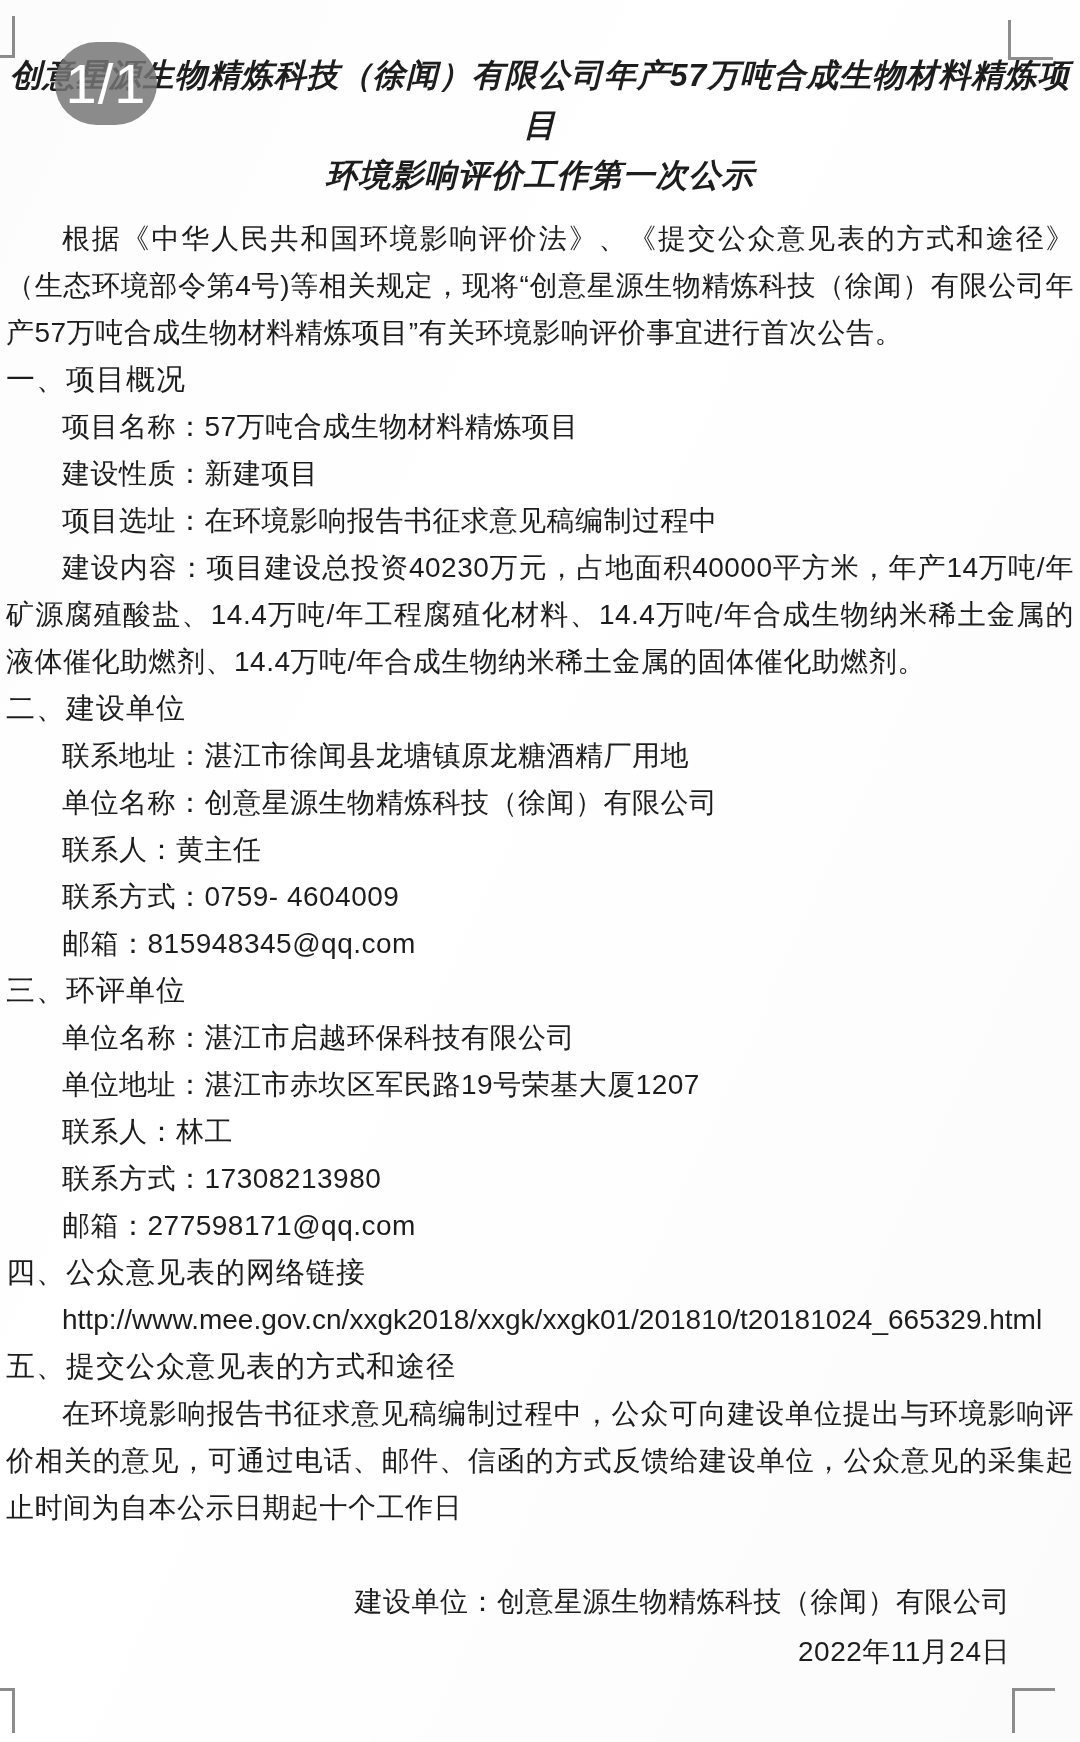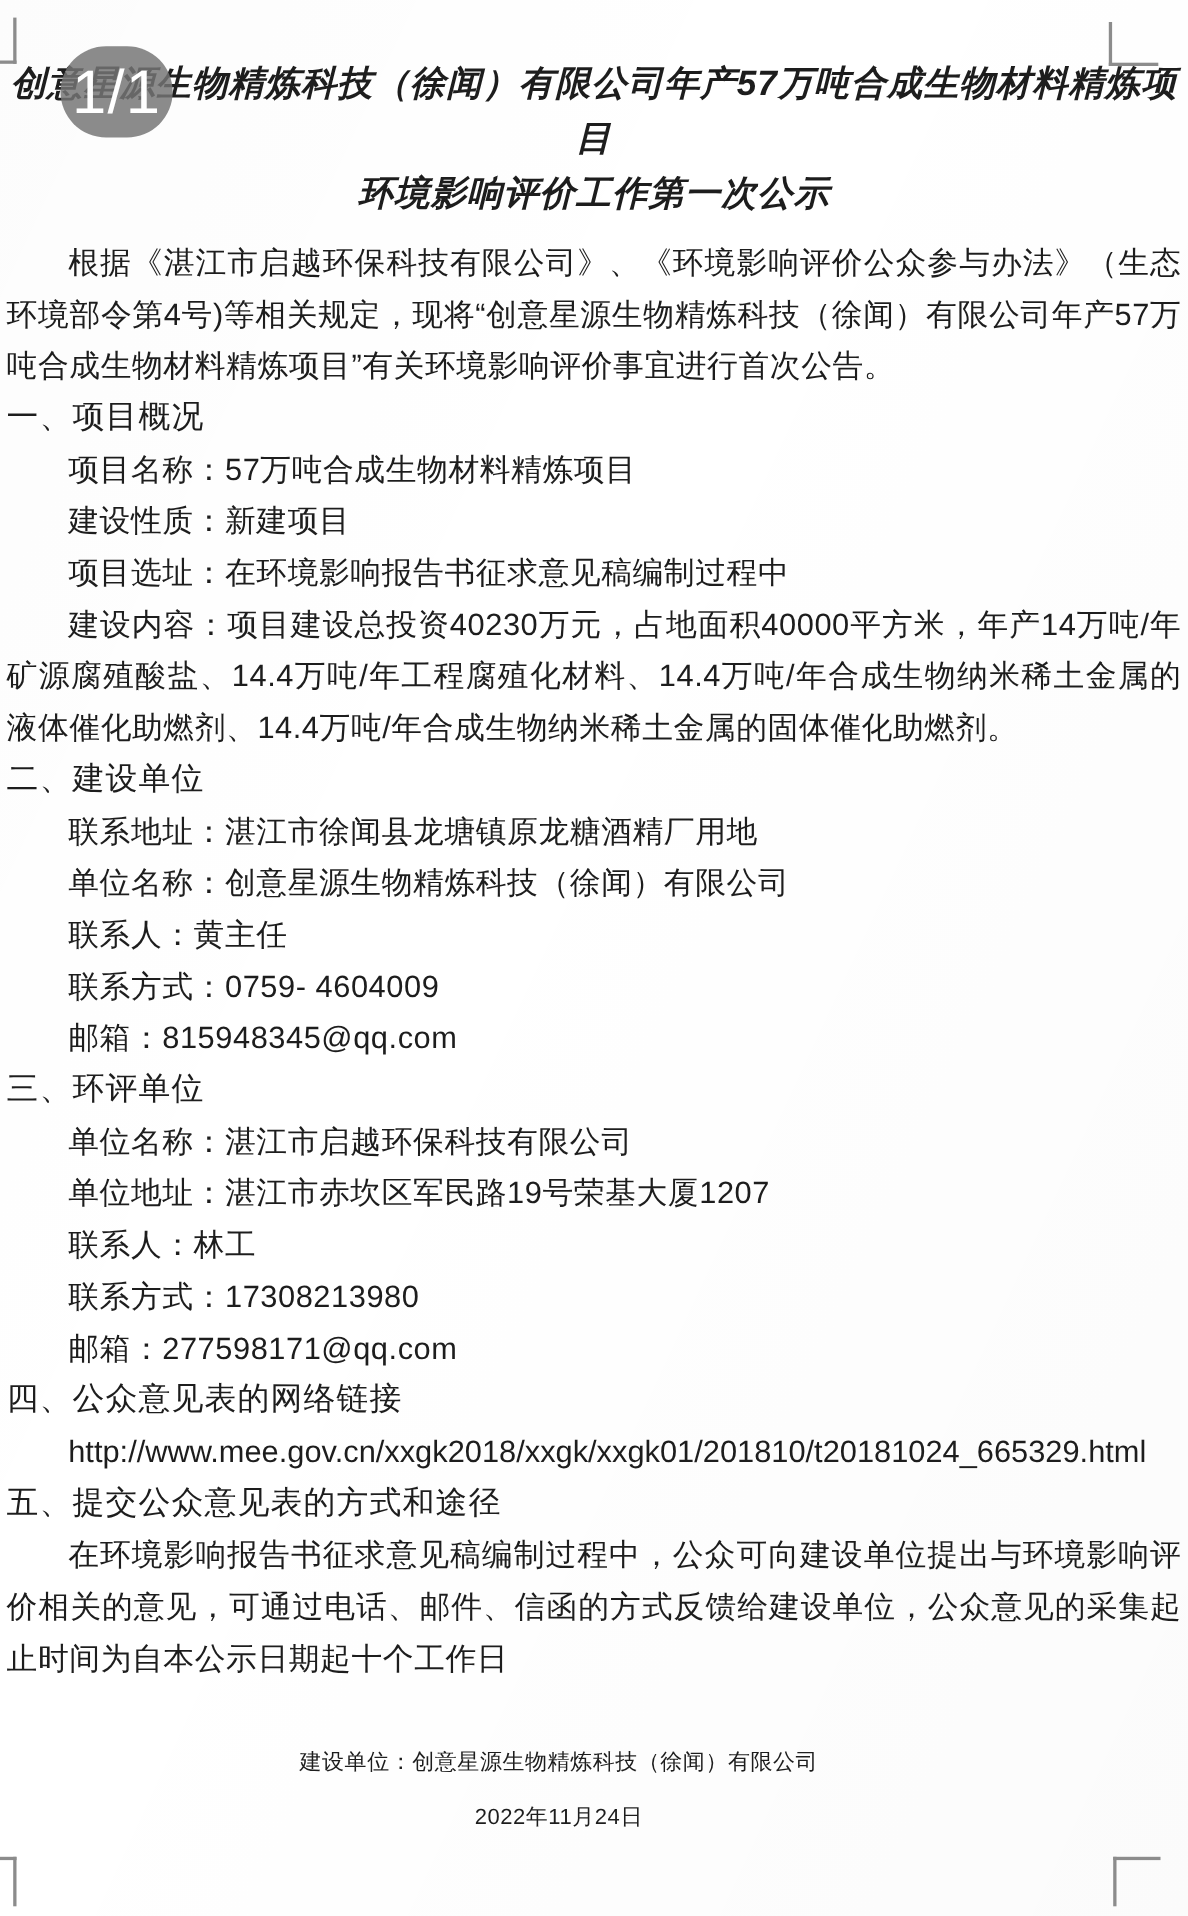--- a/index.html
+++ b/index.html
@@ -71,23 +71,23 @@
   }
   .doc-body .heading {
     font-size: 29px;
     font-weight: 400;
     letter-spacing: 1px;
     line-height: 47px;
   }
 
   .footer {
     margin-top: 46px;
-    font-size: 20px;
+    font-size: 28px;
     line-height: 50px;
-    text-align: center;
+    text-align: right;
     padding-right: 64px;
     letter-spacing: 0.5px;
   }
 </style>
 </head>
 <body>
 
 <div class="page">
 
   <div class="corner tl"></div>
@@ -101,21 +101,21 @@
 
   <div class="content">
 
     <h1 class="title-block" style="margin:50px 0 0 0;">
       <div>创意星源生物精炼科技（徐闻）有限公司年产57万吨合成生物材料精炼项目</div>
       <div>环境影响评价工作第一次公示</div>
     </h1>
 
     <div class="doc-body">
 
-    <p class="paragraph">根据《湛江市启越环保科技有限公司》、《环境影响评价公众参与办法》（生态环境部令第4号)等相关规定，现将“创意星源生物精炼科技（徐闻）有限公司年产57万吨合成生物材料精炼项目”有关环境影响评价事宜进行首次公告。</p>
+    <p class="paragraph">根据《中华人民共和国环境影响评价法》、《提交公众意见表的方式和途径》（生态环境部令第4号)等相关规定，现将“创意星源生物精炼科技（徐闻）有限公司年产57万吨合成生物材料精炼项目”有关环境影响评价事宜进行首次公告。</p>
         <h2 class="heading">一、项目概况</h2>
         <p class="paragraph">项目名称：57万吨合成生物材料精炼项目</p>
         <p class="paragraph">建设性质：新建项目</p>
         <p class="paragraph">项目选址：在环境影响报告书征求意见稿编制过程中</p>
         <p class="paragraph">建设内容：项目建设总投资40230万元，占地面积40000平方米，年产14万吨/年矿源腐殖酸盐、14.4万吨/年工程腐殖化材料、14.4万吨/年合成生物纳米稀土金属的液体催化助燃剂、14.4万吨/年合成生物纳米稀土金属的固体催化助燃剂。</p>
         <h2 class="heading">二、建设单位</h2>
         <p class="paragraph">联系地址：湛江市徐闻县龙塘镇原龙糖酒精厂用地</p>
         <p class="paragraph">单位名称：创意星源生物精炼科技（徐闻）有限公司</p>
         <p class="paragraph">联系人：黄主任</p>
         <p class="paragraph">联系方式：0759- 4604009</p>

